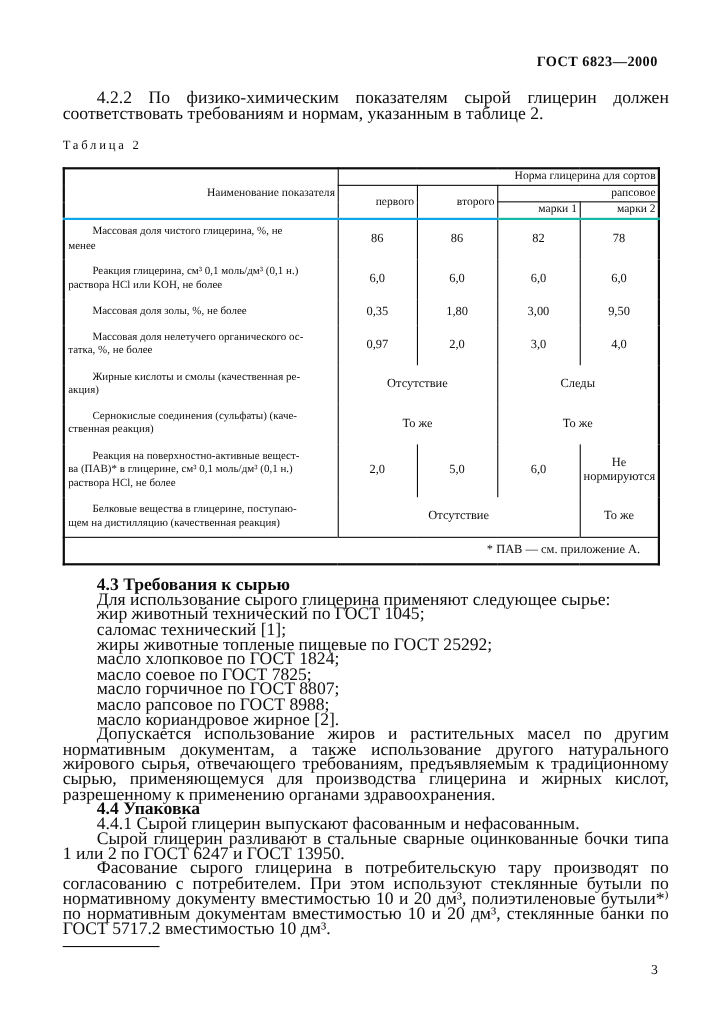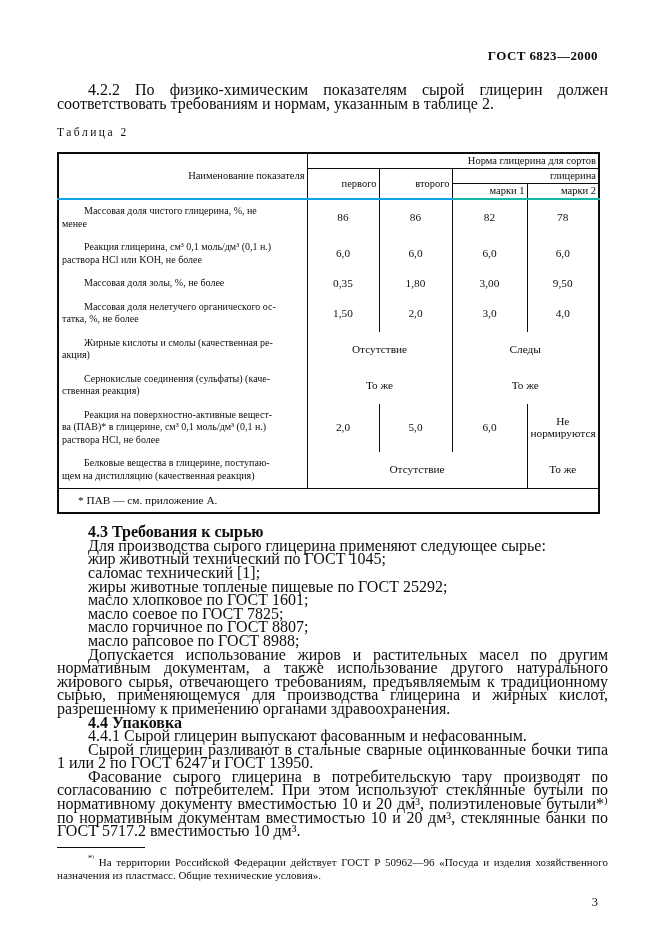--- a/index.html
+++ b/index.html
@@ -24,21 +24,21 @@
   thead tr.hdr-last td{border-bottom:2px solid #14b8a6;}
   thead td.hdr-ind{border-bottom:2px solid #0ea5e9;}
   tbody td{border-left:1px solid #0d0d0d;border-right:1px solid #0d0d0d;border-top:0;border-bottom:0;}
   td.t-label{
     font-size:10px;line-height:12.5px;white-space:pre-line;
     text-align:left;text-indent:22px;padding:5px 3px 6px 3px;
   }
   td.t-val{font-size:11.3px;line-height:12.5px;text-align:center;padding:4px 3px 5px 3px;margin-top:22px;}
   tfoot td{
     border-top:1px solid #0d0d0d;font-size:11.3px;
-    padding:5px 0 6px 19px;text-align:left;
+    padding:5px 16px 6px 19px;text-align:right;
   }
   .sec-heading{font-weight:bold;padding-left:31px;margin:0;}
   .s43-head{margin-top:11px;}
   .list-line{padding-left:31px;}
   .s44-head{margin-top:0;}
   .fn-rule{width:88px;border:0;border-top:1px solid #0d0d0d;margin:9px 0 0 0;}
   .footnote{font-size:11px;line-height:13px;text-align:justify;text-indent:31px;margin-top:4px;}
   .footnote sup{font-size:8px;}
   .page-number{font-size:12.5px;text-align:right;margin-top:13px;padding-right:10px;}
 </style>
@@ -64,21 +64,21 @@
         <col style="width:72px">
     </colgroup>
     <thead>
       <tr>
         <td rowspan="3" class="hdr-ind">Наименование показателя</td>
         <td colspan="4">Норма глицерина для сортов</td>
       </tr>
       <tr>
         <td rowspan="2" class="hdr-ind">первого</td>
         <td rowspan="2" class="hdr-ind">второго</td>
-        <td colspan="2">глицерина</td>
+        <td colspan="2">рапсовое</td>
       </tr>
       <tr class="hdr-last">
         <td>марки 1</td>
         <td>марки 2</td>
       </tr>
     </thead>
     <tbody>
       <tr>
         <td class="t-label">Массовая доля чистого глицерина, %, не
 менее</td>
@@ -98,21 +98,21 @@
       <tr>
         <td class="t-label">Массовая доля золы, %, не более</td>
         <td class="t-val">0,35</td>
         <td class="t-val">1,80</td>
         <td class="t-val">3,00</td>
         <td class="t-val">9,50</td>
       </tr>
       <tr>
         <td class="t-label">Массовая доля нелетучего органического ос-
 татка, %, не более</td>
-        <td class="t-val">1,50</td>
+        <td class="t-val">0,97</td>
         <td class="t-val">2,0</td>
         <td class="t-val">3,0</td>
         <td class="t-val">4,0</td>
       </tr>
       <tr>
         <td class="t-label">Жирные кислоты и смолы (качественная ре-
 акция)</td>
         <td class="t-val" colspan="2">Отсутствие</td>
         <td class="t-val" colspan="2">Следы</td>
       </tr>
@@ -140,34 +140,34 @@
     </tbody>
     <tfoot>
       <tr>
         <td colspan="5">* ПАВ — см. приложение А.</td>
       </tr>
     </tfoot>
   </table>
 
   <div class="body-text">
     <p class="sec-heading s43-head">4.3 Требования к сырью</p>
-    <div class="list-line">Для производства сырого глицерина применяют следующее сырье:</div>
+    <div class="list-line">Для использование сырого глицерина применяют следующее сырье:</div>
     <div class="list-line">жир животный технический по ГОСТ 1045;</div>
     <div class="list-line">саломас технический [1];</div>
     <div class="list-line">жиры животные топленые пищевые по ГОСТ 25292;</div>
-    <div class="list-line">масло хлопковое по ГОСТ 1601;</div>
+    <div class="list-line">масло хлопковое по ГОСТ 1824;</div>
     <div class="list-line">масло соевое по ГОСТ 7825;</div>
     <div class="list-line">масло горчичное по ГОСТ 8807;</div>
     <div class="list-line">масло рапсовое по ГОСТ 8988;</div>
+    <div class="list-line">масло кориандровое жирное [2].</div>
     <p class="para">Допускается использование жиров и растительных масел по другим нормативным документам, а также использование другого натурального жирового сырья, отвечающего требованиям, предъявляемым к традиционному сырью, применяющемуся для производства глицерина и жирных кислот, разрешенному к применению органами здравоохранения.</p>
 
     <p class="sec-heading s44-head">4.4 Упаковка</p>
     <p class="para">4.4.1 Сырой глицерин выпускают фасованным и нефасованным.</p>
     <p class="para">Сырой глицерин разливают в стальные сварные оцинкованные бочки типа 1 или 2 по ГОСТ 6247 и ГОСТ 13950.</p>
     <p class="para">Фасование сырого глицерина в потребительскую тару производят по согласованию с потребителем. При этом используют стеклянные бутыли по нормативному документу вместимостью 10 и 20 дм³, полиэтиленовые бутыли*⁾ по нормативным документам вместимостью 10 и 20 дм³, стеклянные банки по ГОСТ 5717.2 вместимостью 10 дм³.</p>
   </div>
 
   <hr class="fn-rule">
-  <p class="footnote"><sup>*⁾</sup><span> На территории Российской Федерации действует ГОСТ Р 50962—96 «Посуда и изделия хозяйственного назначения из пластмасс. Общие технические условия».</span></p>
 
   <div class="page-number">3</div>
 
 </div>
 
 </body></html>

